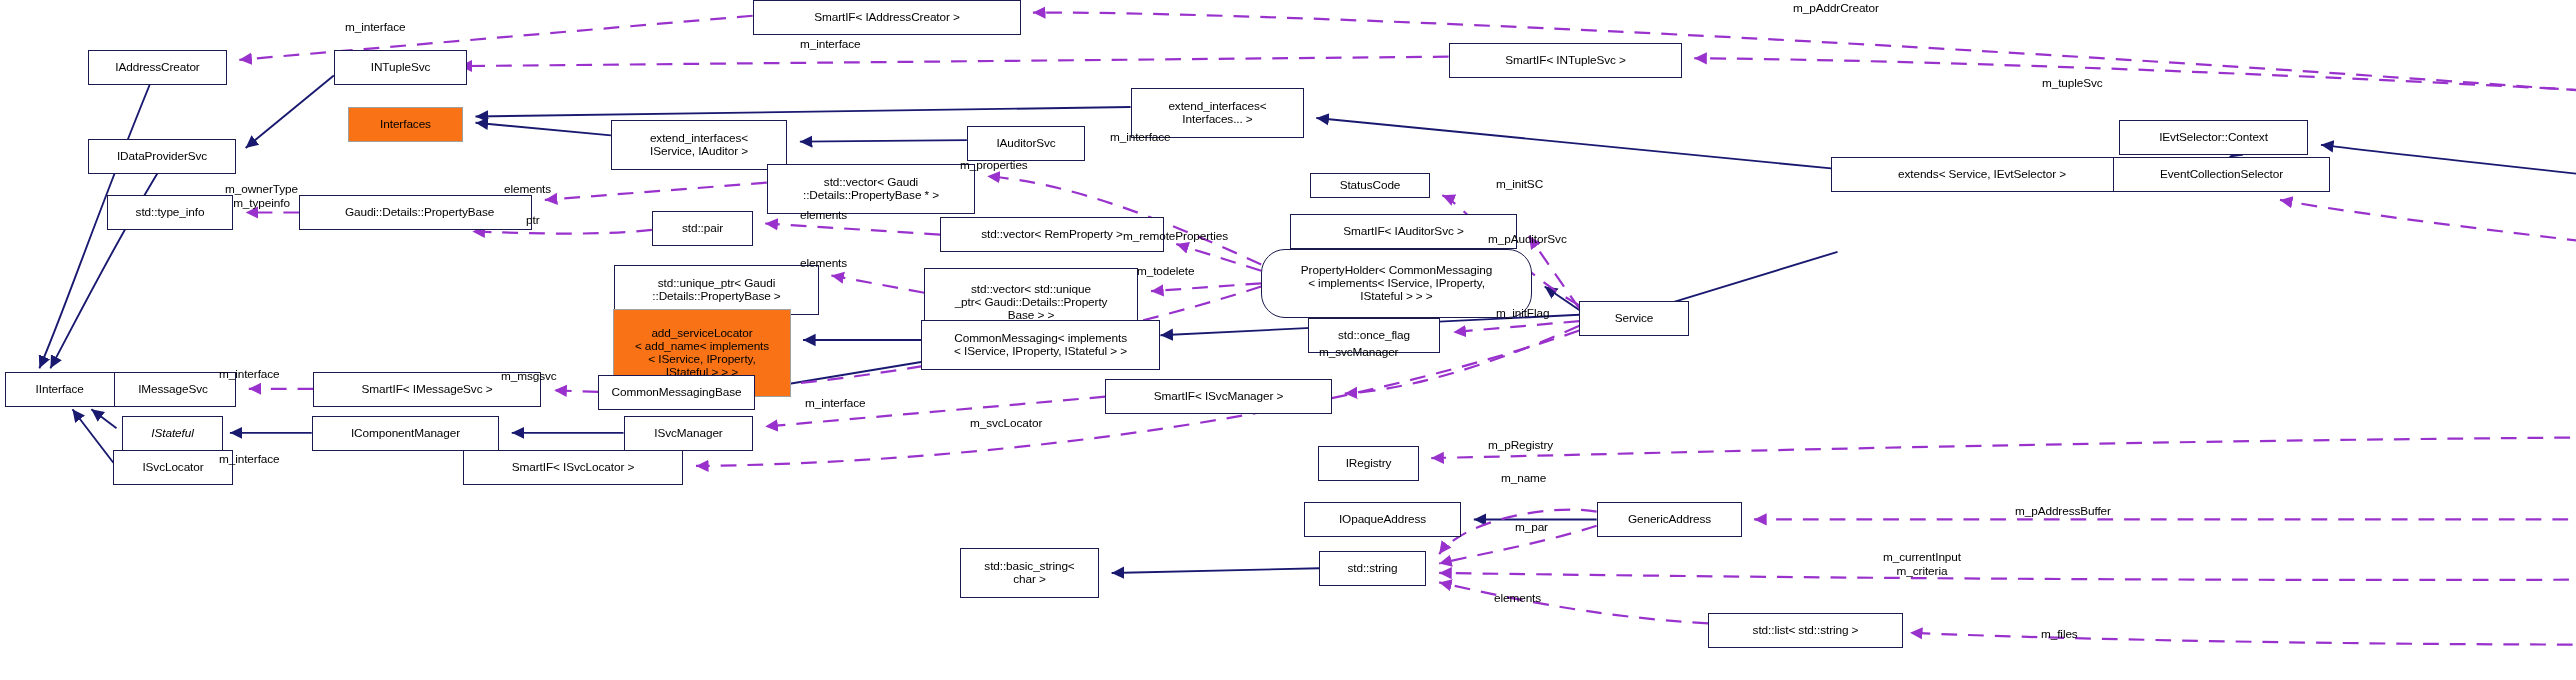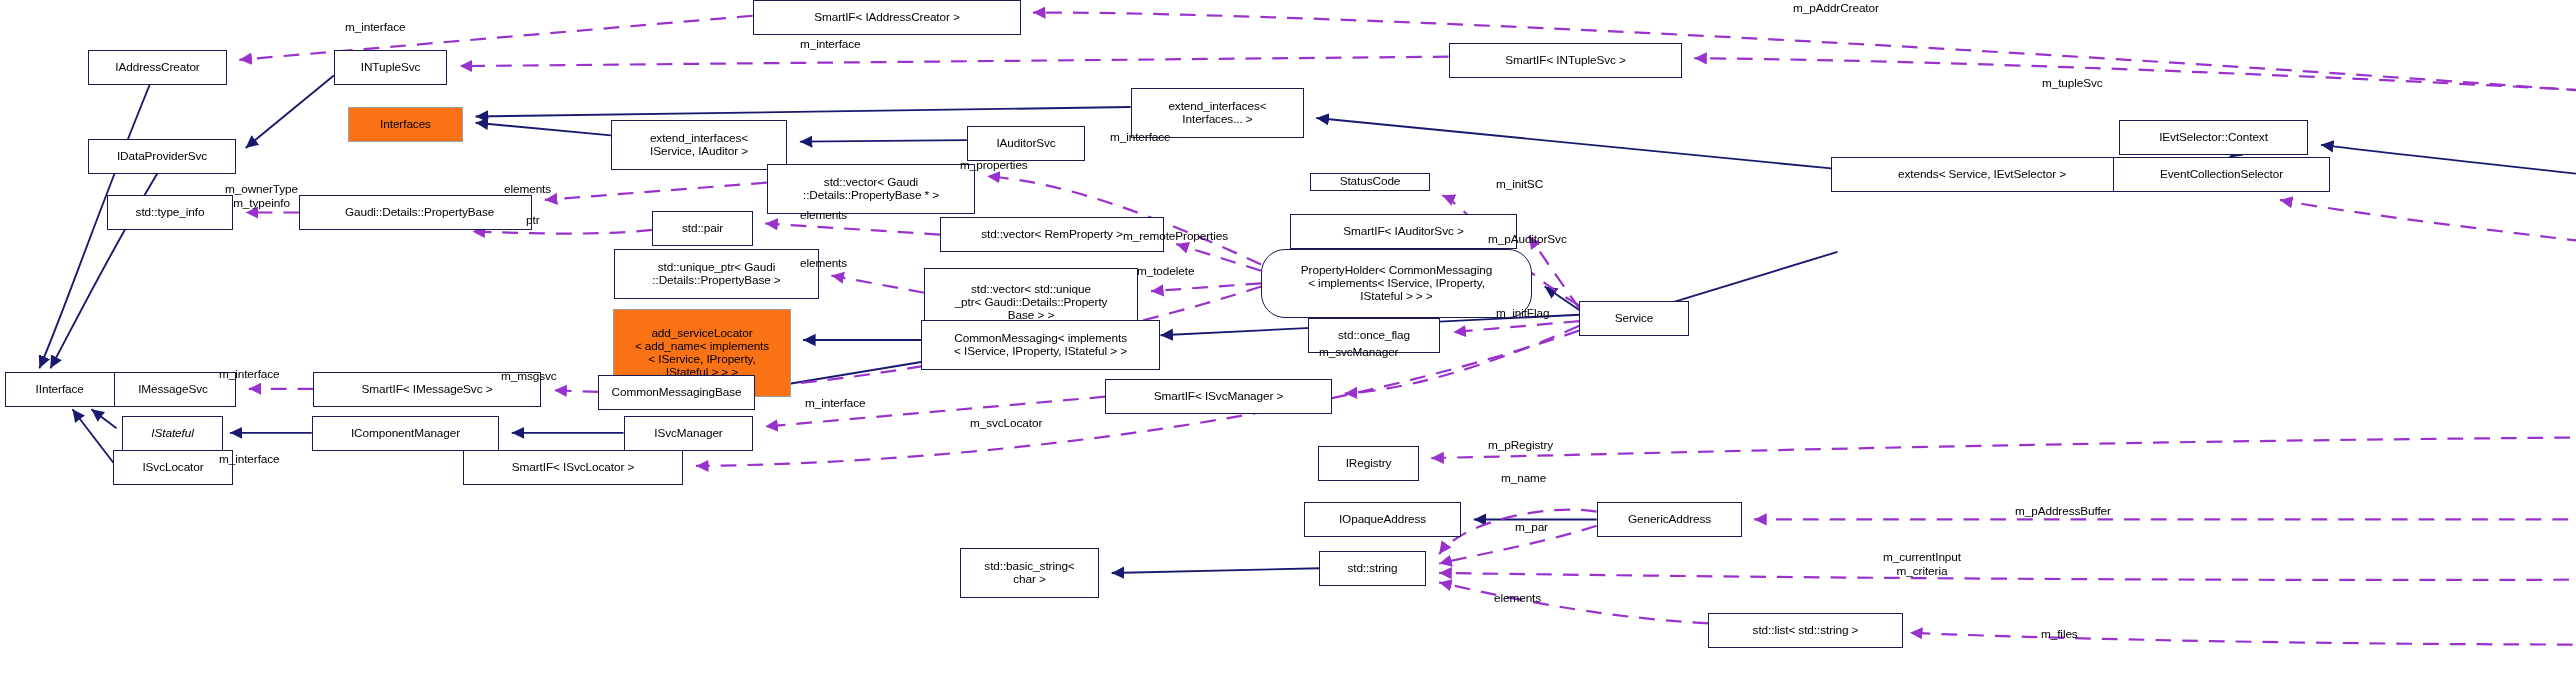--- a/index.html
+++ b/index.html
@@ -158,45 +158,45 @@
       <path d="M1085,396 C1010,392 950,378 914,370"></path>
 
       <path d="M2957,338 C2300,430 1400,410 1213,402"></path>
 
       <path d="M801,182 C700,215 560,240 488,245"></path>
     </g>
   </svg>
 
   <div>
     <div class="node" style="left: 88px; top: 50px; width: 139px; height: 35px;">IAddressCreator</div>
-    <div class="node" style="left: 334px; top: 50px; width: 113px; height: 35px;">INTupleSvc</div>
+    <div class="node" style="left: 334px; top: 50px; width: 133px; height: 35px;">INTupleSvc</div>
     <div class="node" style="left: 753px; top: 0px; width: 268px; height: 35px;">SmartIF&lt; IAddressCreator &gt;</div>
     <div class="node" style="left: 1449px; top: 43px; width: 233px; height: 35px;">SmartIF&lt; INTupleSvc &gt;</div>
     <div class="node grey" style="left: 348px; top: 107px; width: 115px; height: 35px;">Interfaces</div>
     <div class="node" style="left: 88px; top: 139px; width: 148px; height: 35px;">IDataProviderSvc</div>
     <div class="node" style="left: 611px; top: 120px; width: 176px; height: 50px;">extend_interfaces&lt;
 IService, IAuditor &gt;</div>
     <div class="node" style="left: 967px; top: 126px; width: 118px; height: 35px;">IAuditorSvc</div>
     <div class="node" style="left: 1131px; top: 88px; width: 173px; height: 50px;">extend_interfaces&lt;
 Interfaces... &gt;</div>
     <div class="node" style="left: 2119px; top: 120px; width: 189px; height: 35px;">IEvtSelector::Context</div>
     <div class="node" style="left: 1831px; top: 157px; width: 302px; height: 35px;">extends&lt; Service, IEvtSelector &gt;</div>
     <div class="node" style="left: 2113px; top: 157px; width: 217px; height: 35px;">EventCollectionSelector</div>
-    <div class="node" style="left: 1310px; top: 173px; width: 120px; height: 18px;">StatusCode</div>
+    <div class="node" style="left: 1310px; top: 173px; width: 120px; height: 25px;">StatusCode</div>
     <div class="node" style="left: 107px; top: 195px; width: 126px; height: 35px;">std::type_info</div>
     <div class="node" style="left: 299px; top: 195px; width: 233px; height: 35px; padding-left: 12px;">Gaudi::Details::PropertyBase</div>
     <div class="node" style="left: 767px; top: 164px; width: 208px; height: 50px;">std::vector&lt; Gaudi
 ::Details::PropertyBase * &gt;</div>
     <div class="node" style="left: 1290px; top: 214px; width: 227px; height: 35px;">SmartIF&lt; IAuditorSvc &gt;</div>
     <div class="node" style="left: 652px; top: 211px; width: 101px; height: 35px;">std::pair</div>
     <div class="node" style="left: 940px; top: 217px; width: 224px; height: 35px;">std::vector&lt; RemProperty &gt;</div>
     <div class="node" style="left: 1261px; top: 249px; width: 271px; height: 69px; border-radius: 24px;">PropertyHolder&lt; CommonMessaging
 &lt; implements&lt; IService, IProperty,
 IStateful &gt; &gt; &gt;</div>
-    <div class="node" style="left: 614px; top: 249px; width: 205px; height: 50px;">std::unique_ptr&lt; Gaudi
+    <div class="node" style="left: 614px; top: 265px; width: 205px; height: 50px;">std::unique_ptr&lt; Gaudi
 ::Details::PropertyBase &gt;</div>
     <div class="node" style="left: 924px; top: 268px; width: 214px; height: 69px;">std::vector&lt; std::unique
 _ptr&lt; Gaudi::Details::Property
 Base &gt; &gt;</div>
     <div class="node" style="left: 1579px; top: 301px; width: 110px; height: 35px;">Service</div>
     <div class="node grey" style="left: 613px; top: 309px; width: 178px; height: 88px;">add_serviceLocator
 &lt; add_name&lt; implements
 &lt; IService, IProperty,
 IStateful &gt; &gt; &gt;</div>
     <div class="node" style="left: 1308px; top: 318px; width: 132px; height: 35px;">std::once_flag</div>

